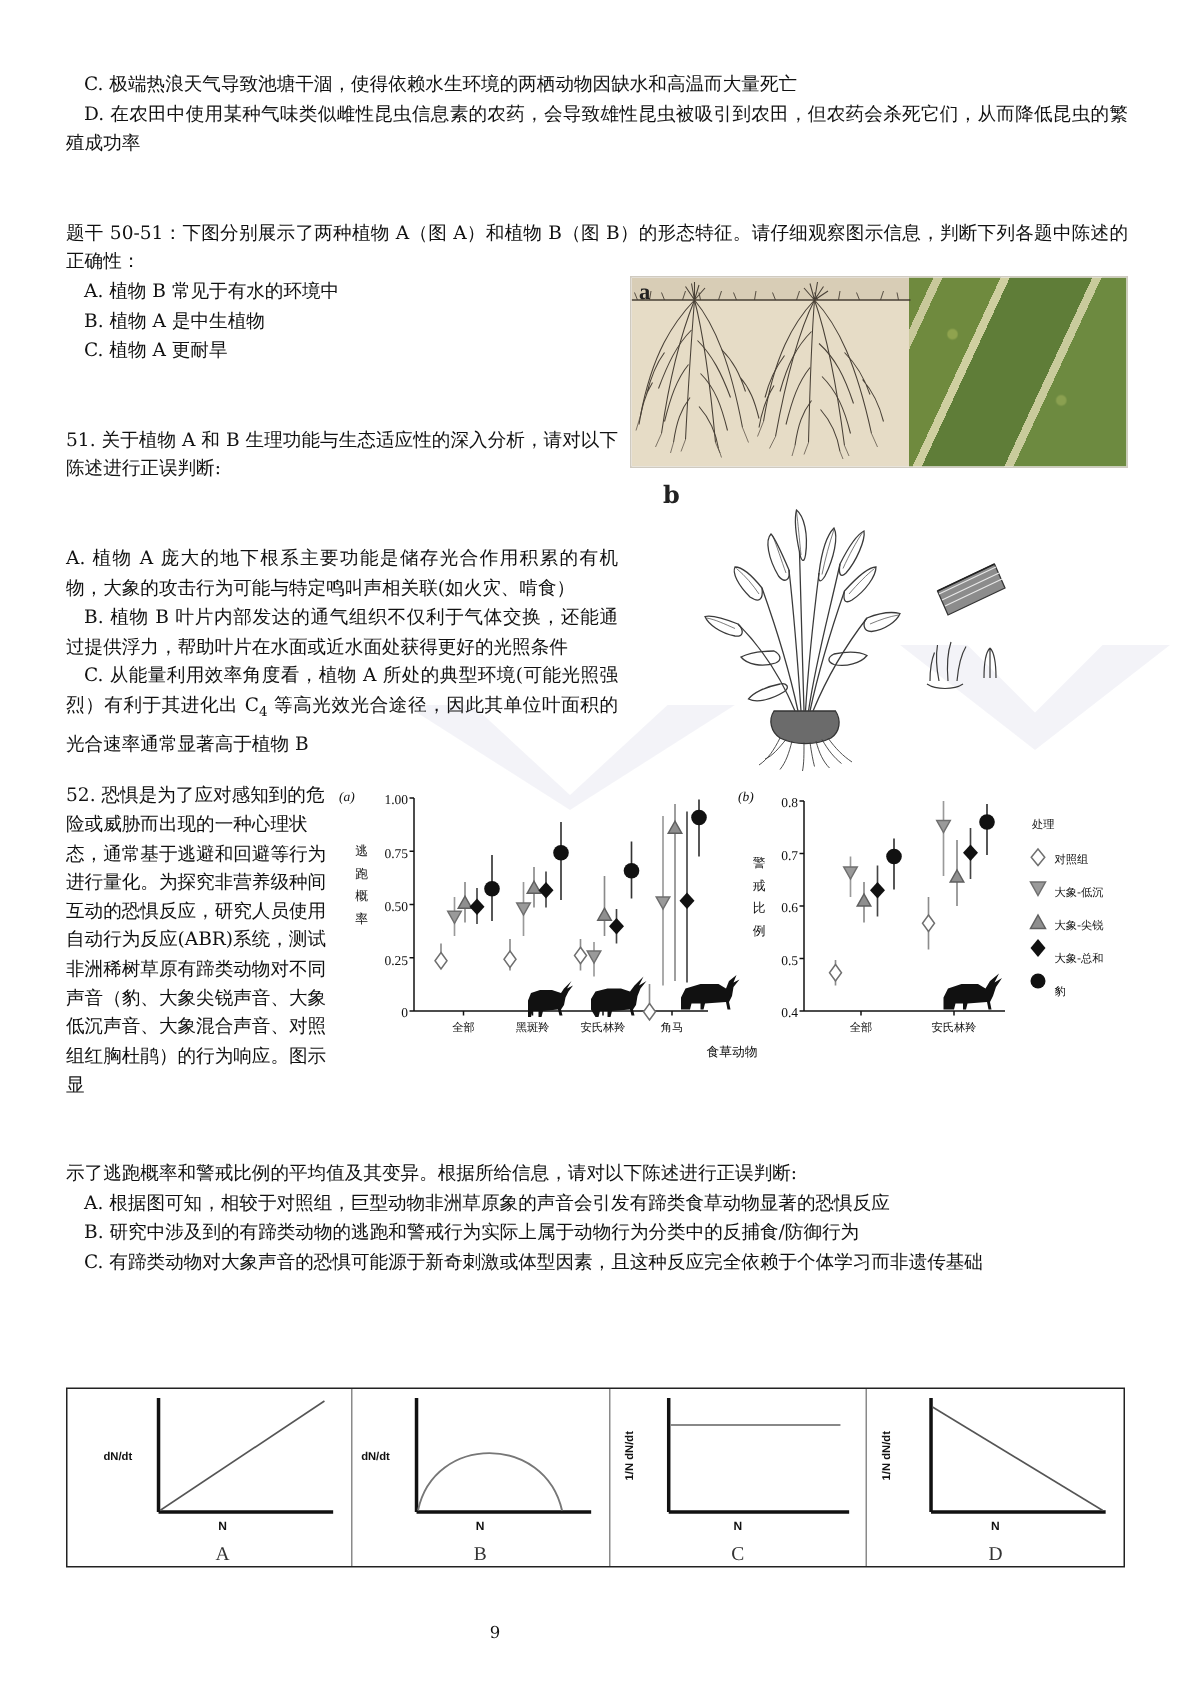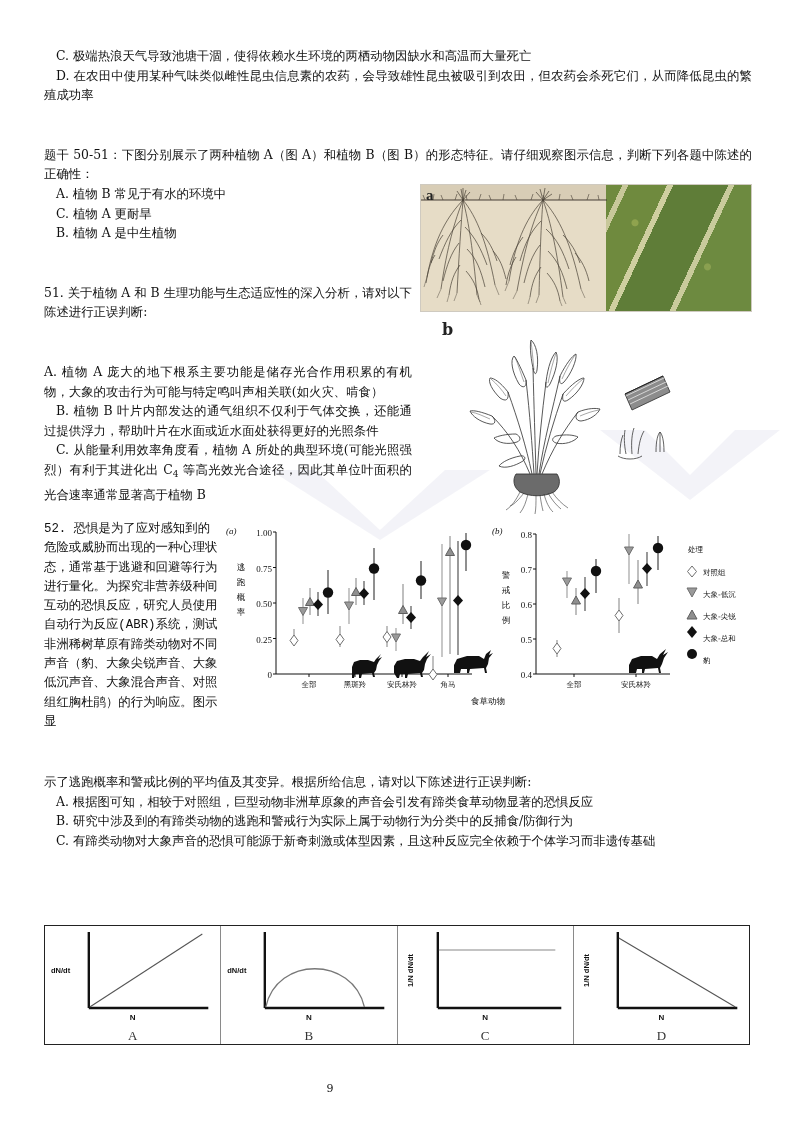--- a/index.html
+++ b/index.html
@@ -28,24 +28,24 @@
   .figA .lbl{position:absolute;left:5px;top:2px;font-size:15px;font-weight:700;color:#222;z-index:4;
      font-family:"Liberation Serif",serif;}
   .figA svg{position:absolute;left:0;top:0;}
 
   .figB{position:relative;width:332px;height:200px;margin-top:4px;}
   .figB .lbl{position:absolute;left:22px;top:4px;font-size:16px;font-weight:700;color:#222;}
 
   
   .chartrow{margin-top:2px;}
   .chartfloat{float:right;width:528px;height:196px;margin:2px 0 2px 6px;position:relative;}
-  .q52text{font-size:12.4px;line-height:19.3px;font-family:Liberation Mono, monospace;}
+  .q52text{font-size:12.4px;line-height:19.3px;}
 
   
-  .growbox{position:absolute;left:44px;top:925px;width:706px;height:120px;border:1px solid #222;box-sizing:border-box;display:flex;}
+  .growbox{position:absolute;left:44px;top:925px;width:706px;height:120px;border:1px solid #222;box-sizing:border-box;display:flex;padding-left:18px;}
   .gcell{flex:1;position:relative;border-right:1px solid #8a8a8a;}
   .gcell:last-child{border-right:none;}
   .gcell .ylab{position:absolute;font-size:7.5px;font-weight:700;font-family:"Liberation Sans",sans-serif;color:#111;}
   .gcell .xlab{position:absolute;bottom:16px;left:0;right:0;text-align:center;font-size:8px;font-weight:700;font-family:"Liberation Sans",sans-serif;}
   .gcell .pname{position:absolute;bottom:0px;left:0;right:0;text-align:center;font-size:13px;font-family:"Liberation Serif",serif;color:#333;}
 
   .pageno{position:absolute;left:0;right:0;top:1082px;text-align:center;font-size:11px;}
   .watermark{position:absolute;pointer-events:none;opacity:.055;}
   .sub{font-size:9px;vertical-align:sub;}
   .clearfix::after{content:"";display:block;clear:both;}
@@ -174,22 +174,22 @@
                 <path d="M198 140 C204 144 216 144 222 140"></path>
                 <path d="M240 136 L240 116 M236 136 C236 124 238 118 240 116 M244 136 C244 124 242 118 240 116"></path>
               </g>
             </g>
           </svg>
           <div class="lbl">b</div>
         </div>
       </div>
 
       <div class="line opt">A. 植物 B 常见于有水的环境中</div>
+      <div class="line opt">B. 植物 A 是中生植物</div>
       <div class="line opt">C. 植物 A 更耐旱</div>
-      <div class="line opt">B. 植物 A 是中生植物</div>
       <div class="line noind">51. 关于植物 A 和 B 生理功能与生态适应性的深入分析，请对以下陈述进行正误判断:</div>
       <div class="line noind">A. 植物 A 庞大的地下根系主要功能是储存光合作用积累的有机物，大象的攻击行为可能与特定鸣叫声相关联(如火灾、啃食）</div>
       <div class="line opt">B. 植物 B 叶片内部发达的通气组织不仅利于气体交换，还能通过提供浮力，帮助叶片在水面或近水面处获得更好的光照条件</div>
       <div class="line opt">C. 从能量利用效率角度看，植物 A 所处的典型环境(可能光照强烈）有利于其进化出 C<span class="sub">4</span> 等高光效光合途径，因此其单位叶面积的光合速率通常显著高于植物 B</div>
     </div>
 
     <div class="clearfix chartrow">
       <div class="chartfloat">
         <svg width="528" height="196" viewBox="0 0 528 196">
 

